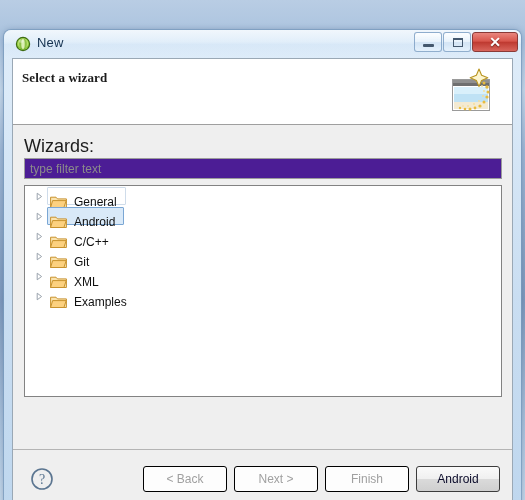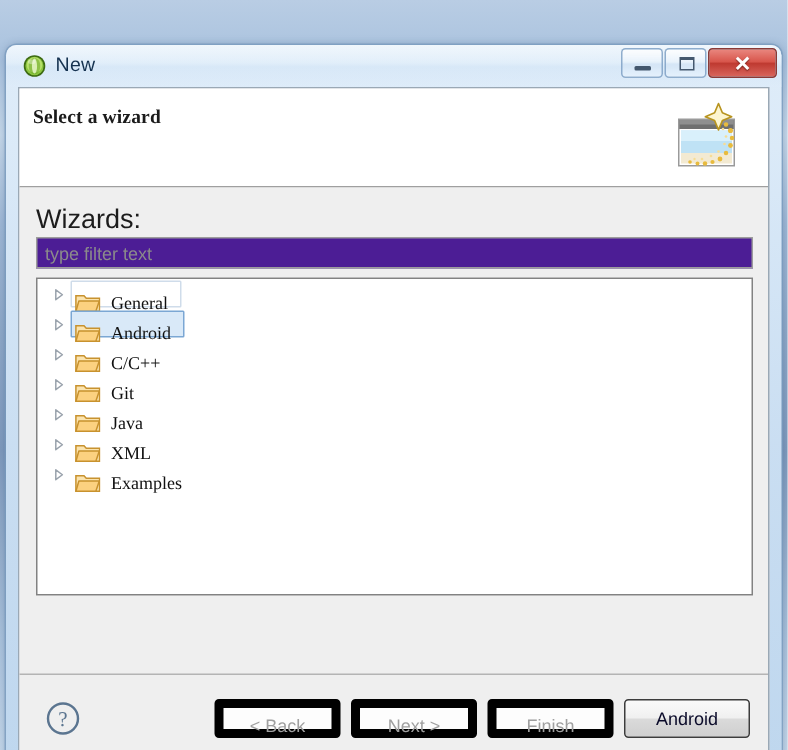--- a/index.html
+++ b/index.html
@@ -227,21 +227,20 @@
     border: 1px solid #cfdcea;
     border-radius: 1px;
   }
   .tree-sel {
     display: flex;
     align-items: center;
     padding: 11px 4px 0 2px;
     height: 18px;
     box-sizing: border-box;
     border: 1px solid transparent;
-    font-family: Liberation Serif, serif;
   }
 
   
   .footer {
     position: absolute;
     left: 0; bottom: 0;
     width: 100%;
     height: 66px;
     background: #efefef;
     border-top: 1px solid #b4b4b4;
@@ -262,21 +261,21 @@
     width: 84px;
     height: 26px;
     font-size: 12px;
     line-height: 24px;
     text-align: center;
     box-sizing: border-box;
     border-radius: 3px;
     white-space: nowrap;
   }
   .btn.disabled {
-    border: 6px solid #000000;
+    border: 1px solid #000000;
     background: #fdfdfd;
     color: #a0a0a0;
   }
   .btn.default {
     border: 1px solid #3c3c3c;
     background: linear-gradient(180deg, #fafafa 0%, #f0f0f0 48%, #dadada 52%, #cfcfcf 100%);
     color: #0b0b2a;
   }
 </style>
 </head>
@@ -426,34 +425,20 @@
               <span class="twisty">
                 <svg width="9" height="9" viewBox="0 0 9 9">
                   <path d="M2.2 1.2 L6.6 4.5 L2.2 7.8 Z" fill="#ffffff" stroke="#9aa3ad" stroke-width="1" stroke-linejoin="round"></path>
                 </svg>
               </span>
               <span class="tree-sel">
                 <span class="folder-icon"><svg width="17" height="14" viewBox="0 0 17 14">
                     <path d="M0.6 2.2 h5.4 l1.5 1.7 h8.9 v8.6 h-15.8 z" fill="#fbe3ad" stroke="#c8922e" stroke-width="1"></path>
                     <path d="M2.6 5.6 h13.6 l-2.3 6.9 h-13.3 z" fill="#fcd180" stroke="#c8922e" stroke-width="1" stroke-linejoin="round"></path>
                   </svg></span>
-                <span class="tree-label">Java</span>
-              </span>
-            </div>
-            <div class="tree-row">
-              <span class="twisty">
-                <svg width="9" height="9" viewBox="0 0 9 9">
-                  <path d="M2.2 1.2 L6.6 4.5 L2.2 7.8 Z" fill="#ffffff" stroke="#9aa3ad" stroke-width="1" stroke-linejoin="round"></path>
-                </svg>
-              </span>
-              <span class="tree-sel">
-                <span class="folder-icon"><svg width="17" height="14" viewBox="0 0 17 14">
-                    <path d="M0.6 2.2 h5.4 l1.5 1.7 h8.9 v8.6 h-15.8 z" fill="#fbe3ad" stroke="#c8922e" stroke-width="1"></path>
-                    <path d="M2.6 5.6 h13.6 l-2.3 6.9 h-13.3 z" fill="#fcd180" stroke="#c8922e" stroke-width="1" stroke-linejoin="round"></path>
-                  </svg></span>
                 <span class="tree-label">XML</span>
               </span>
             </div>
             <div class="tree-row">
               <span class="twisty">
                 <svg width="9" height="9" viewBox="0 0 9 9">
                   <path d="M2.2 1.2 L6.6 4.5 L2.2 7.8 Z" fill="#ffffff" stroke="#9aa3ad" stroke-width="1" stroke-linejoin="round"></path>
                 </svg>
               </span>
               <span class="tree-sel">

